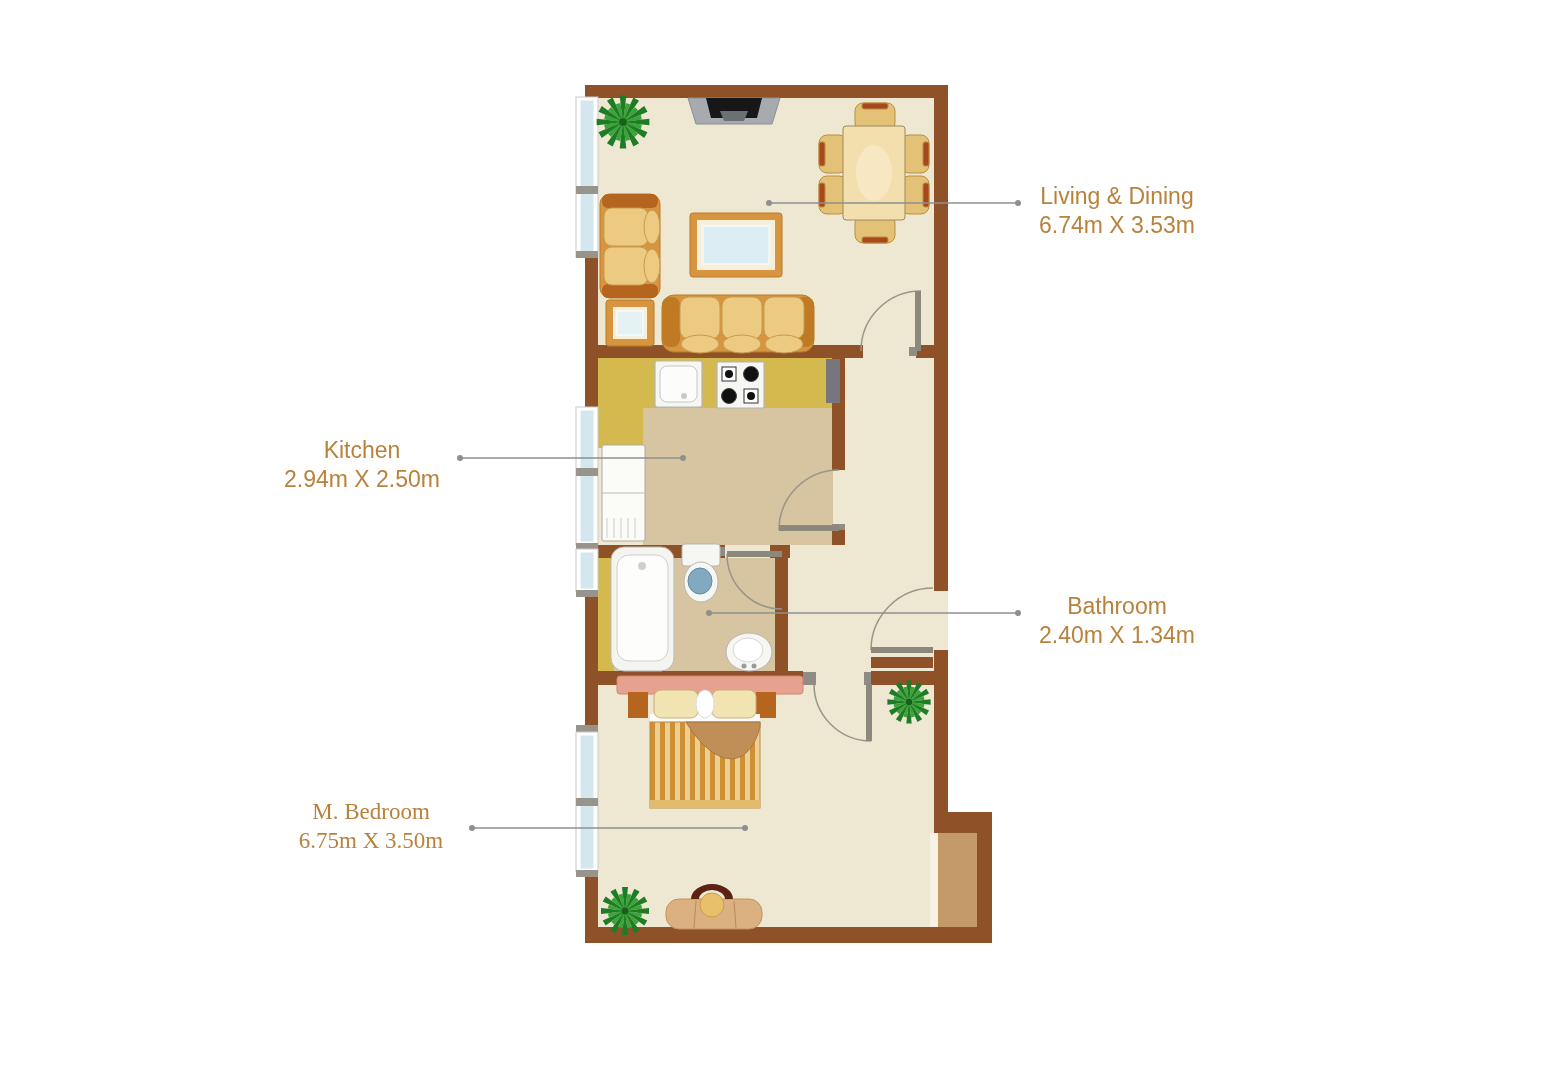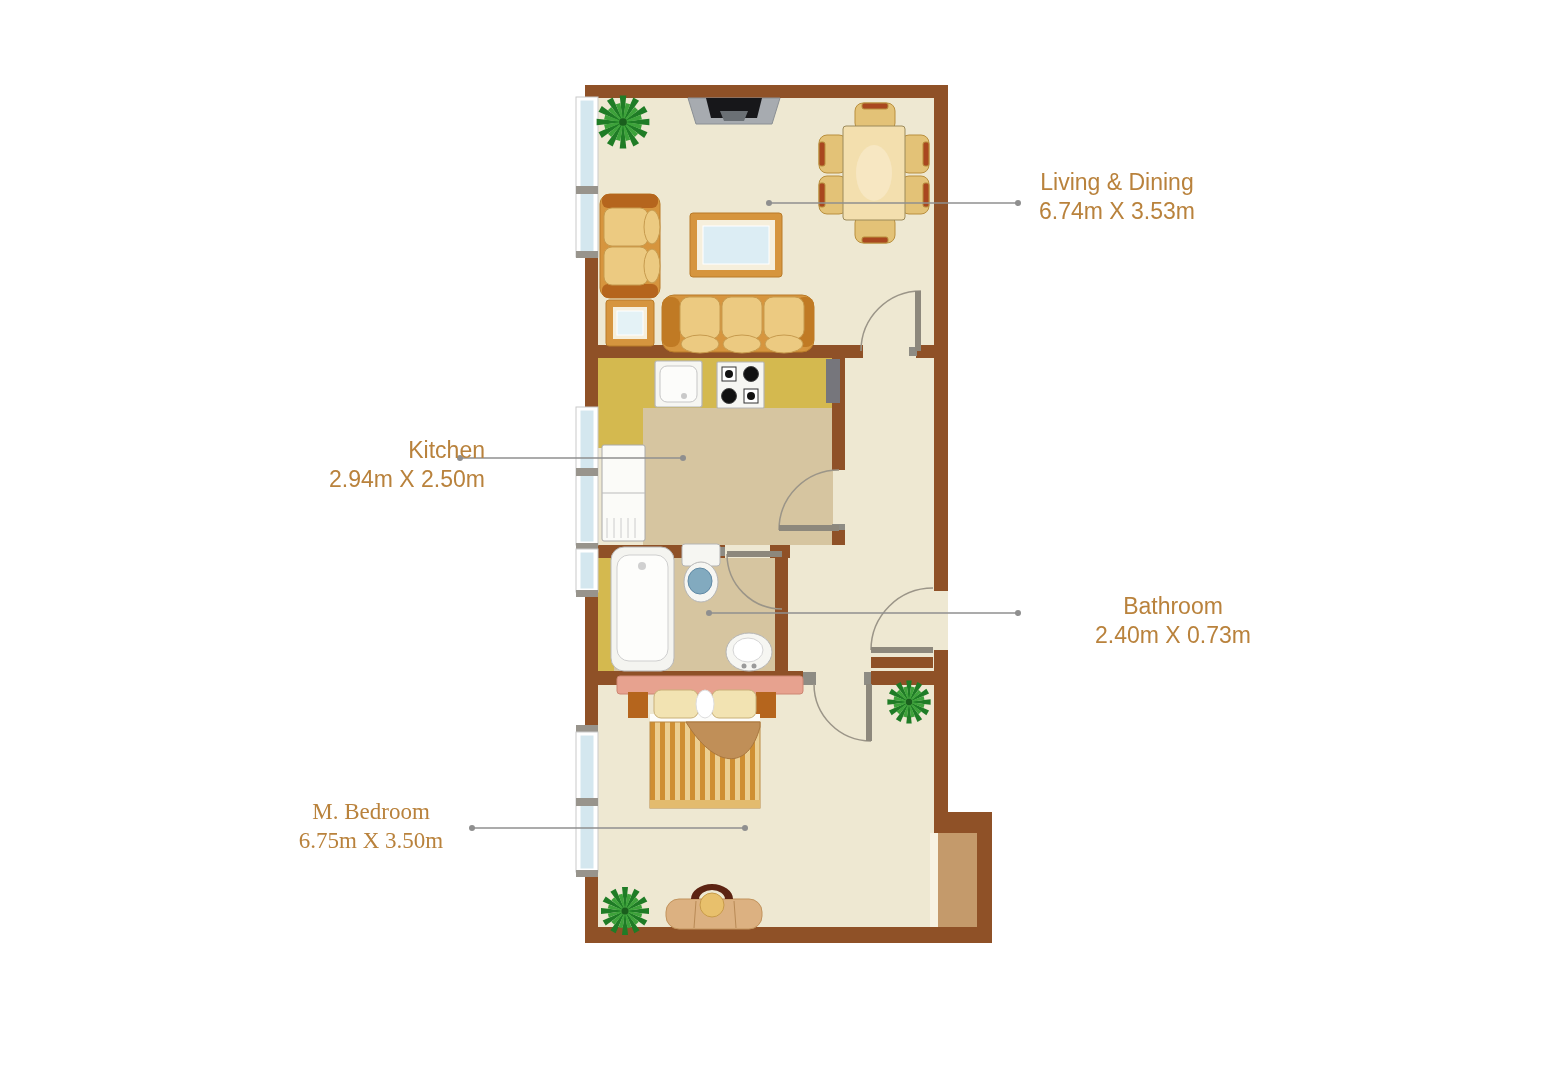--- a/index.html
+++ b/index.html
@@ -303,28 +303,28 @@
       <circle class="ldot" cx="1018" cy="613" r="3"></circle>
     </g>
     <g>
       <line class="leader" x1="472" y1="828" x2="745" y2="828"></line>
       <circle class="ldot" cx="472" cy="828" r="3"></circle>
       <circle class="ldot" cx="745" cy="828" r="3"></circle>
     </g>
   </g>
 </svg>
 
-<div class="room-label" style="left:1012px;top:168px;">
+<div class="room-label" style="left:1012px;top:182px;">
   <span>Living &amp; Dining</span>
   <span>6.74m X 3.53m</span>
 </div>
-<div class="room-label" style="left:275px;top:436px;text-align:right;">
+<div class="room-label" style="left:257px;top:436px;">
   <span>Kitchen</span>
   <span>2.94m X 2.50m</span>
 </div>
-<div class="room-label" style="left:1068px;top:592px;">
+<div class="room-label" style="left:1012px;top:592px;">
   <span>Bathroom</span>
-  <span>2.40m X 0.73m</span>
+  <span>2.40m X 1.34m</span>
 </div>
 <div class="room-label" style="left:266px;top:797px;font-family:Liberation Serif, serif;">
   <span>M. Bedroom</span>
   <span>6.75m X 3.50m</span>
 </div>
 
 </body></html>

